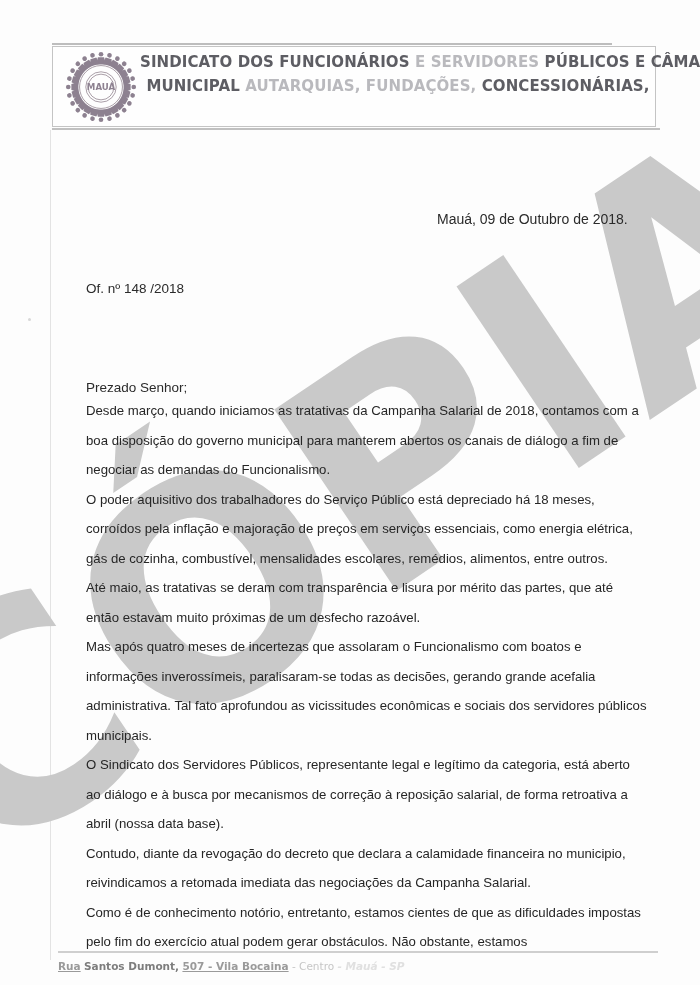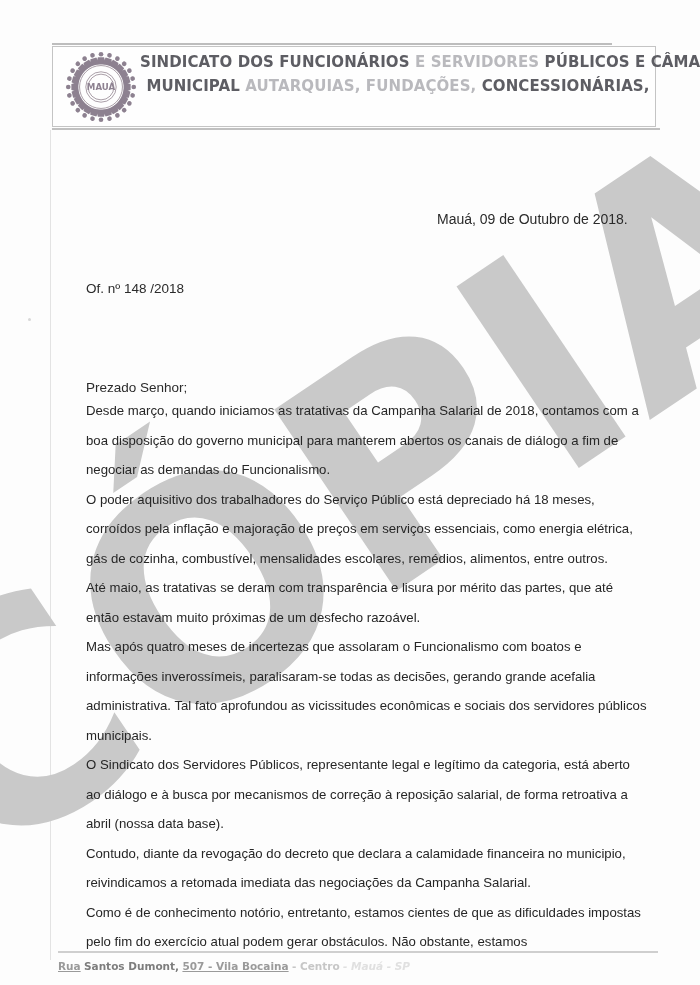--- a/index.html
+++ b/index.html
@@ -151,21 +151,21 @@
     position: absolute;
     left: 58px; top: 960px;
     width: 600px;
     z-index: 4;
     font-family: "DejaVu Sans", sans-serif;
     font-size: 10.5px;
     white-space: nowrap;
   }
   .ft-a { color: #9a9a9a; font-weight: 700; text-decoration: underline; }
   .ft-b { color: #7d7d7d; font-weight: 700; }
-  .ft-c { color: #c6c6c6; font-weight: 700; }
+  .ft-c { color: #c6c6c6; font-weight: 400; }
   .ft-d { color: #e0e0e0; font-weight: 700; font-style: italic; }
 </style>
 </head>
 <body>
 
 <div class="page">
 
   <div class="scan-line-left"></div>
   <div class="scan-speck"></div>
 

